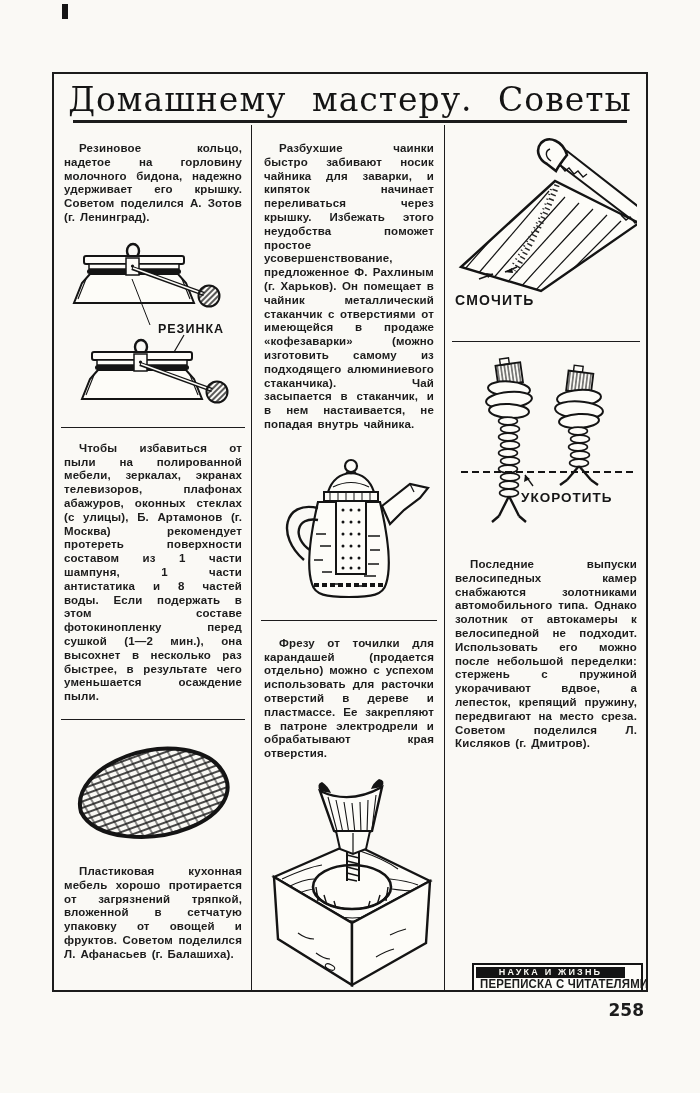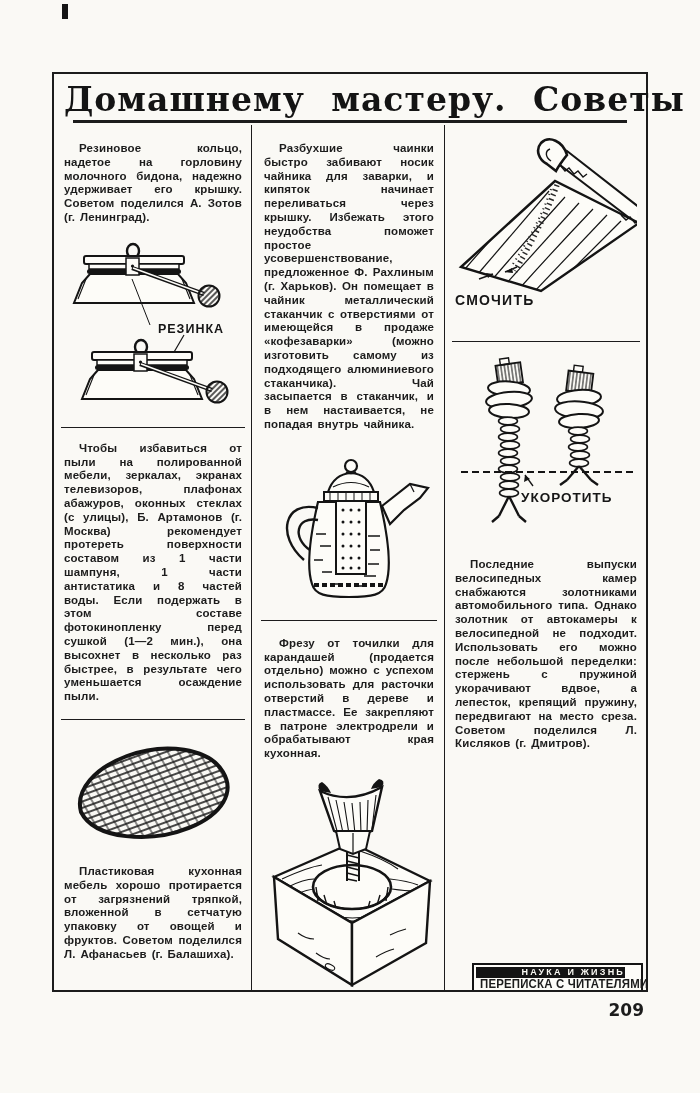--- a/index.html
+++ b/index.html
@@ -8,21 +8,21 @@
     background:#faf9f5;color:#1c1c1c;
     font-family:"Liberation Sans",sans-serif;
   }
   .corner-mark{position:absolute;left:62px;top:4px;width:6px;height:15px;background:#151515;}
   .frame{
     position:absolute;left:52px;top:72px;width:592px;height:916px;
     border:2.5px solid #1c1c1c;box-sizing:content-box;
   }
   .title{
     margin:6px 10px 8px 10px;text-align:center;
-    font-family:"DejaVu Serif",serif;font-weight:bold;
+    font-family:"DejaVu Serif",serif;font-weight:normal;
     font-size:33px;letter-spacing:1px;word-spacing:14px;color:#141414;
     white-space:nowrap;
   }
   .title-rule{position:absolute;left:19px;right:19px;top:46px;height:2.5px;background:#1c1c1c;}
   .cols{position:absolute;left:0;right:0;top:51px;bottom:0;display:flex;overflow:hidden;}
   .col{box-sizing:border-box;}
   .c1{width:222px;border-right:1.8px solid #1c1c1c;padding:0 9px 0 10px;}
   .c2{width:194px;border-right:1.8px solid #1c1c1c;padding:0 10px 0 12px;}
   .c3{flex:1;padding:0 9px 0 10px;position:relative;}
   .tip{
@@ -33,21 +33,21 @@
   .sep{border:0;border-top:1.8px solid #1c1c1c;margin:0 -3px;}
   svg{display:block;}
   svg text{font-family:"Liberation Sans",sans-serif;fill:#161616;font-weight:bold;}
   .logo{
     position:absolute;right:3px;bottom:-2.5px;width:171px;height:30px;
     background:#fdfcf8;border:2px solid #141414;box-sizing:border-box;
     padding:2px 2px 0 2px;
   }
   .logo-bar{
     background:#141414;color:#fbfaf4;font-size:9px;font-weight:bold;
-    letter-spacing:2.2px;text-align:right;height:11px;line-height:11px;
+    letter-spacing:2.2px;text-align:center;height:11px;line-height:11px;
     margin:0 14px 0 0;white-space:nowrap;
   }
   .logo-line2{
     font-size:12px;font-weight:bold;letter-spacing:0.2px;text-align:center;
     line-height:13.5px;white-space:nowrap;transform:scaleX(0.95);transform-origin:center;
   }
   .pageno{
     position:absolute;right:56px;top:1000px;
     font-family:"DejaVu Sans",sans-serif;font-weight:bold;font-size:17px;
   }
@@ -174,21 +174,21 @@
 
         <path d="M54 64 C20 56 12 92 40 116" fill="none" stroke="#141414" stroke-width="2.4"></path>
         <path d="M54 76 C32 72 28 94 46 106" fill="none" stroke="#141414" stroke-width="2.4"></path>
 
         <polygon points="118,62 146,40 164,44 156,54 140,66 126,80" fill="#fdfcf8" stroke="#141414" stroke-width="2.2"></polygon>
         <path d="M146 40 L150 48" stroke="#141414" stroke-width="1.2"></path>
       </svg>
 
       <hr class="sep" style="margin-top:8px">
 
-      <p class="tip" style="margin-top:16px">Фрезу от точилки для карандашей (продается отдельно) можно с успехом использовать для расточки отверстий в дереве и пластмассе. Ее закрепляют в патроне электродрели и обрабатывают края кухонная.</p>
+      <p class="tip" style="margin-top:16px">Фрезу от точилки для карандашей (продается отдельно) можно с успехом использовать для расточки отверстий в дереве и пластмассе. Ее закрепляют в патроне электродрели и обрабатывают края отверстия.</p>
 
       <svg width="170" height="214" viewBox="0 0 170 214" style="margin:16px auto 0">
 
         <polygon points="10,100 88,66 166,104 88,146" fill="#fdfcf8" stroke="#141414" stroke-width="2.4"></polygon>
 
         <g stroke="#141414" stroke-width="1.1" fill="none">
           <path d="M18,102 Q44,90 58,88"></path>
           <path d="M24,110 Q40,102 50,102"></path>
           <path d="M30,118 Q44,112 52,112"></path>
           <path d="M96,74 Q120,82 134,92"></path>
@@ -327,13 +327,13 @@
 
       <div class="logo">
         <div class="logo-bar">НАУКА И ЖИЗНЬ</div>
         <div class="logo-line2">ПЕРЕПИСКА С ЧИТАТЕЛЯМИ</div>
       </div>
     </div>
 
   </div>
 </div>
 
-<div class="pageno">209</div>
+<div class="pageno">258</div>
 
 </body></html>

